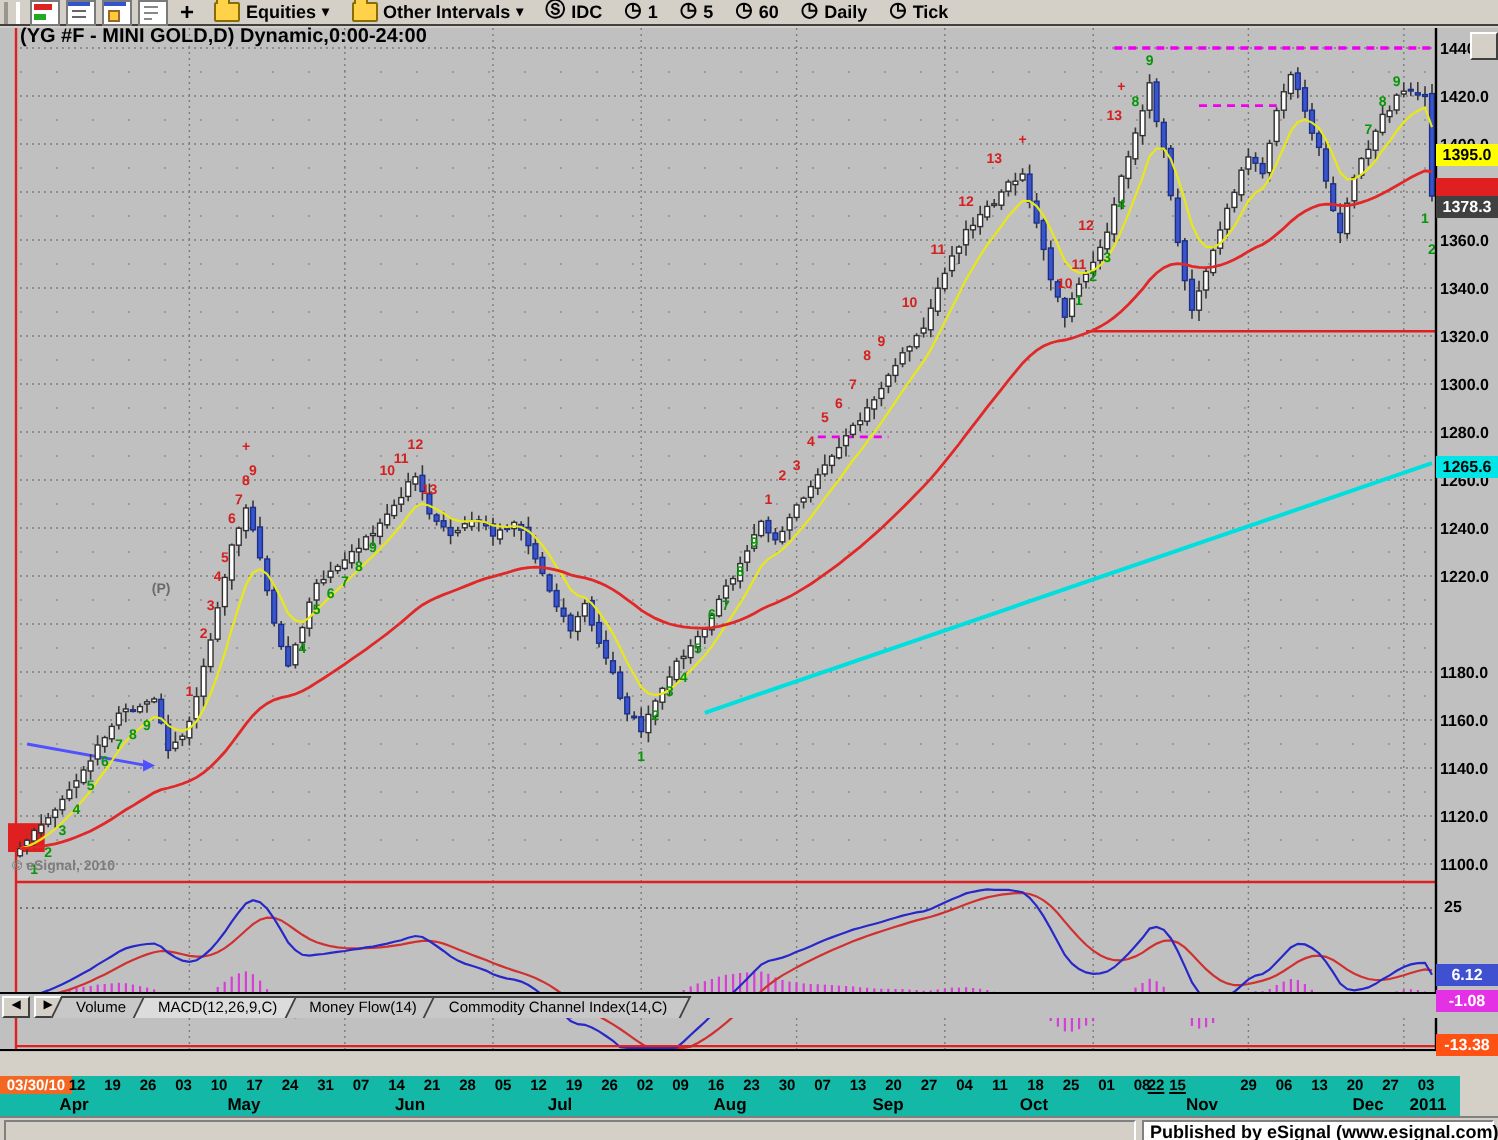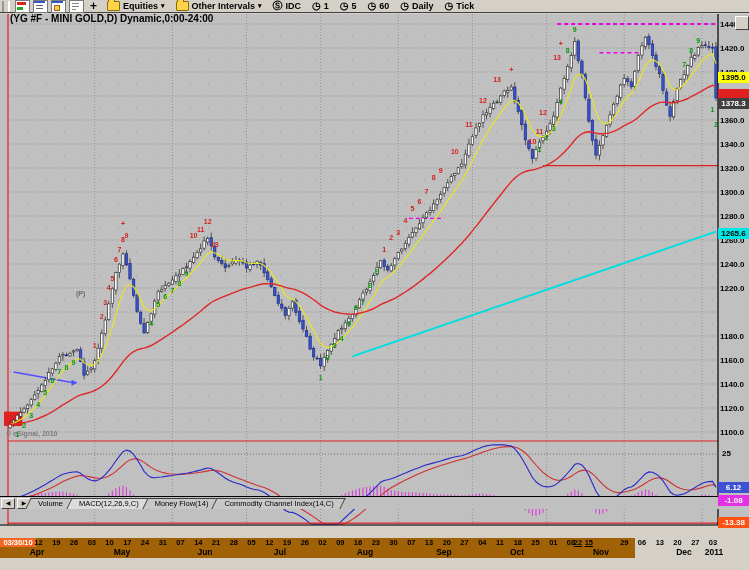--- a/index.html
+++ b/index.html
@@ -32,21 +32,21 @@
   .tabrow{position:absolute;top:496px;left:0;width:749px;height:12px;background:#c0c0c0;
           border-top:1px solid #000;display:flex;align-items:flex-end;font:7.5px "Liberation Sans",sans-serif;}
   .tab-arrow{width:14px;height:11px;background:#d4d0c8;border:1px solid;border-color:#fff #404040 #404040 #fff;
              font-size:6px;line-height:9px;text-align:center;padding:0;margin:0 1px 0 1px;}
   .tab{position:relative;height:11px;line-height:11px;padding:0 10px;margin-left:-4px;color:#000;white-space:nowrap;}
   .tab:before{content:"";position:absolute;inset:0;background:#c8c8c8;border:1px solid #404040;border-bottom:none;
               transform:skewX(-26deg);z-index:0;}
   .tab.active:before{background:#dcdcdc;}
   .tab b{position:relative;z-index:1;font-weight:normal;}
   
-  .dateaxis{position:absolute;top:538px;left:0;width:635px;height:20px;background:#a16207;z-index:2;}
+  .dateaxis{position:absolute;top:538px;left:0;width:730px;height:20px;background:#14b8a6;z-index:2;}
   .dtick{position:absolute;top:0;font:bold 7.5px "Liberation Sans",sans-serif;color:#000;transform:translateX(-50%);}
   .dmonth{position:absolute;top:9px;font:bold 8.5px "Liberation Sans",sans-serif;color:#000;transform:translateX(-50%);}
   .dhl{position:absolute;top:0;left:0;width:36px;height:9px;background:#f26822;color:#fff;
        font:bold 7.5px "Liberation Sans",sans-serif;text-align:center;line-height:9px;}
   
   .statusbar{position:absolute;top:558px;left:0;width:749px;height:12px;background:#d4d0c8;
              border-top:1px solid #808080;display:flex;gap:3px;padding-top:1px;box-sizing:border-box;}
   .spanel{height:10px;border:1px solid;border-color:#808080 #fff #fff #808080;background:#d4d0c8;}
   .spanel.left{flex:1;margin-left:2px;}
   .spanel.right{width:168px;margin-right:2px;background:#fff;font:bold 9px "Liberation Sans",sans-serif;
@@ -746,13 +746,17 @@
       <span class="dmonth" style="left:205px;">Jun</span>
       <span class="dmonth" style="left:280px;">Jul</span>
       <span class="dmonth" style="left:365px;">Aug</span>
       <span class="dmonth" style="left:444px;">Sep</span>
       <span class="dmonth" style="left:517px;">Oct</span>
       <span class="dmonth" style="left:601px;">Nov</span>
       <span class="dmonth" style="left:684px;">Dec</span>
       <span class="dmonth" style="left:714px;">2011</span>
     </div>
 
+  <div class="statusbar">
+    <span class="spanel left"></span>
+    <span class="spanel right">Published by eSignal (www.esignal.com)</span>
+  </div>
 </div>
 
 </body></html>

